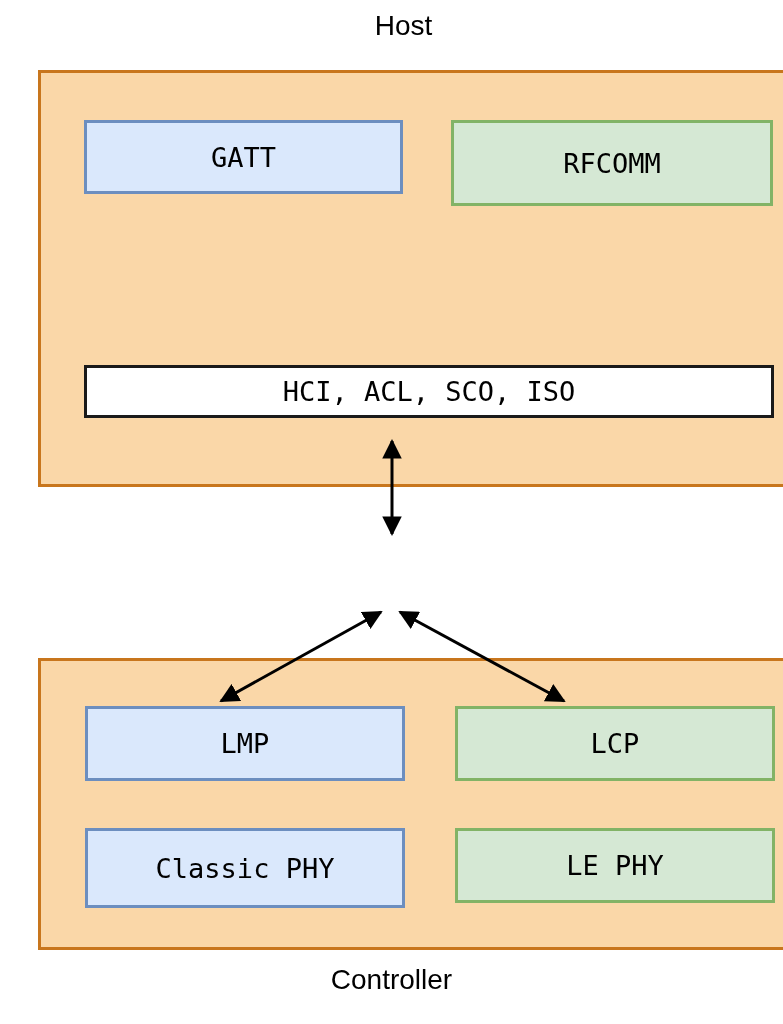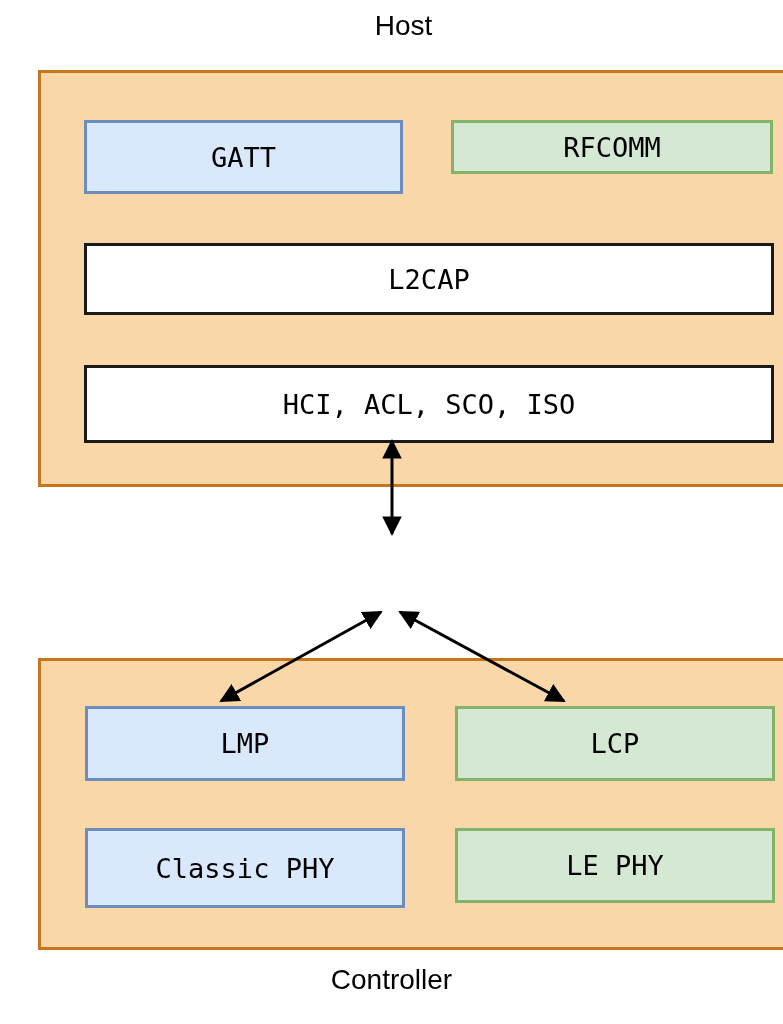--- a/index.html
+++ b/index.html
@@ -53,23 +53,23 @@
     font-family: "DejaVu Sans Mono", "Liberation Mono", monospace;
     font-size: 27px;
     color: var(--text);
     text-align: center;
   }
   .node.blue  { background: var(--blue-fill);  border: 3px solid var(--blue-stroke); }
   .node.green { background: var(--green-fill); border: 3px solid var(--green-stroke); }
   .node.white { background: var(--white-fill); border: 3px solid var(--box-stroke); }
   
   .gatt       { left: 43px;  top: 47px;  width: 319px; height: 74px; }
-  .rfcomm     { left: 410px; top: 47px;  width: 322px; height: 54px; }
+  .rfcomm     { left: 410px; top: 47px;  width: 322px; height: 86px; }
   .l2cap      { left: 43px;  top: 170px; width: 690px; height: 72px; }
-  .hci-logical{ left: 43px;  top: 292px; width: 690px; height: 78px; }
+  .hci-logical{ left: 43px;  top: 292px; width: 690px; height: 53px; }
   .hci-transport {
     left: 48px; top: 537px; width: 690px; height: 72px;
     background: var(--white-fill); border: 3px solid var(--box-stroke);
   }
   .lmp        { left: 44px;  top: 45px;  width: 320px; height: 75px; }
   .lcp        { left: 414px; top: 45px;  width: 320px; height: 75px; }
   .classic-phy{ left: 44px;  top: 167px; width: 320px; height: 80px; }
   .le-phy     { left: 414px; top: 167px; width: 320px; height: 75px; }
   .arrow-layer {
     position: absolute;
@@ -83,21 +83,20 @@
 </head>
 <body>
 
 <div class="canvas">
 
   <div class="section-label host-label">Host</div>
 
   <div class="group-container host-container">
     <div class="node blue gatt">GATT</div>
     <div class="node green rfcomm">RFCOMM</div>
-    <div class="node white l2cap">L2CAP</div>
     <div class="node white hci-logical">HCI, ACL, SCO, ISO</div>
   </div>
 
 
   <div class="group-container controller-container">
     <div class="node blue lmp">LMP</div>
     <div class="node green lcp">LCP</div>
     <div class="node blue classic-phy">Classic PHY</div>
     <div class="node green le-phy">LE PHY</div>
   </div>

